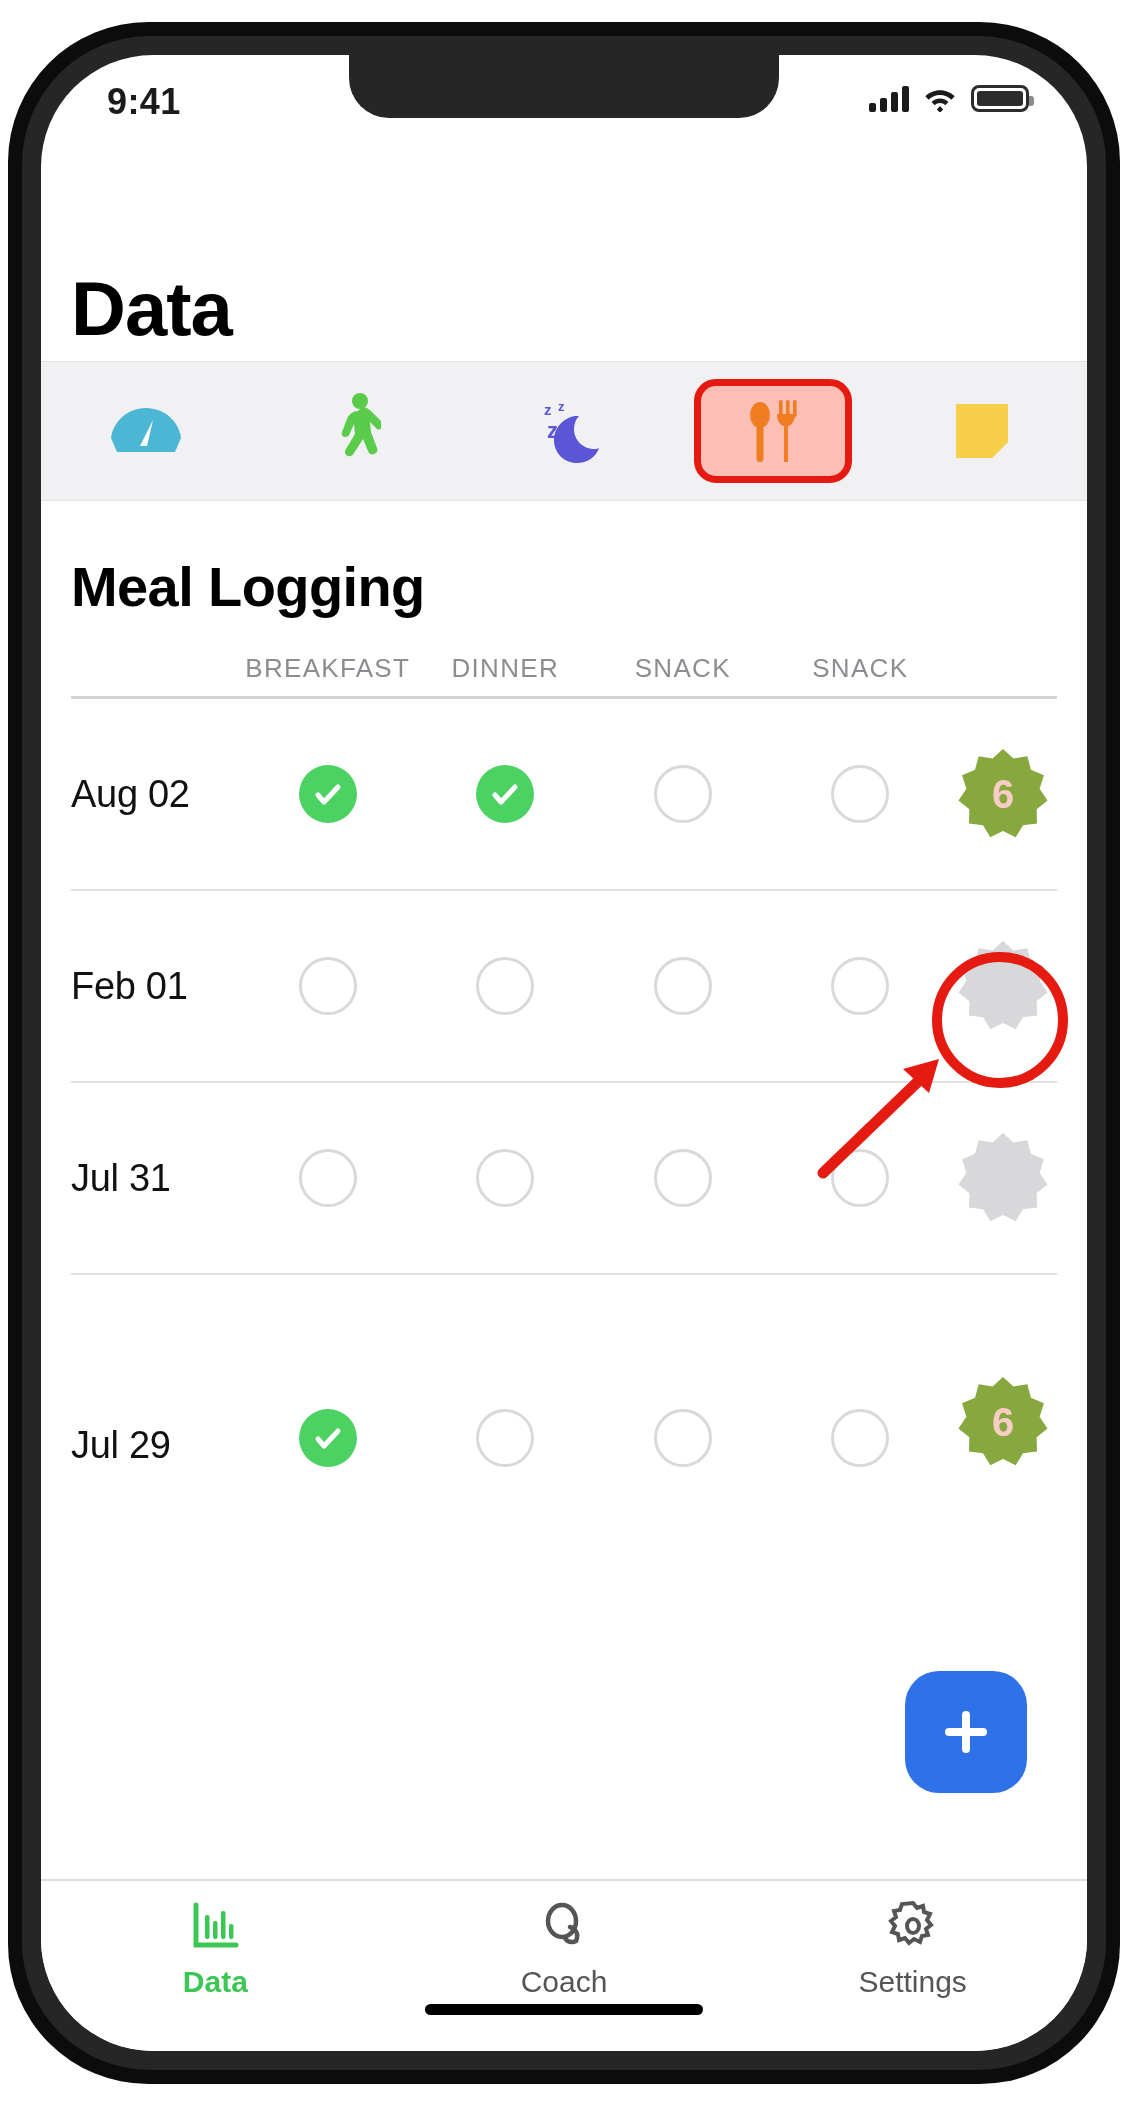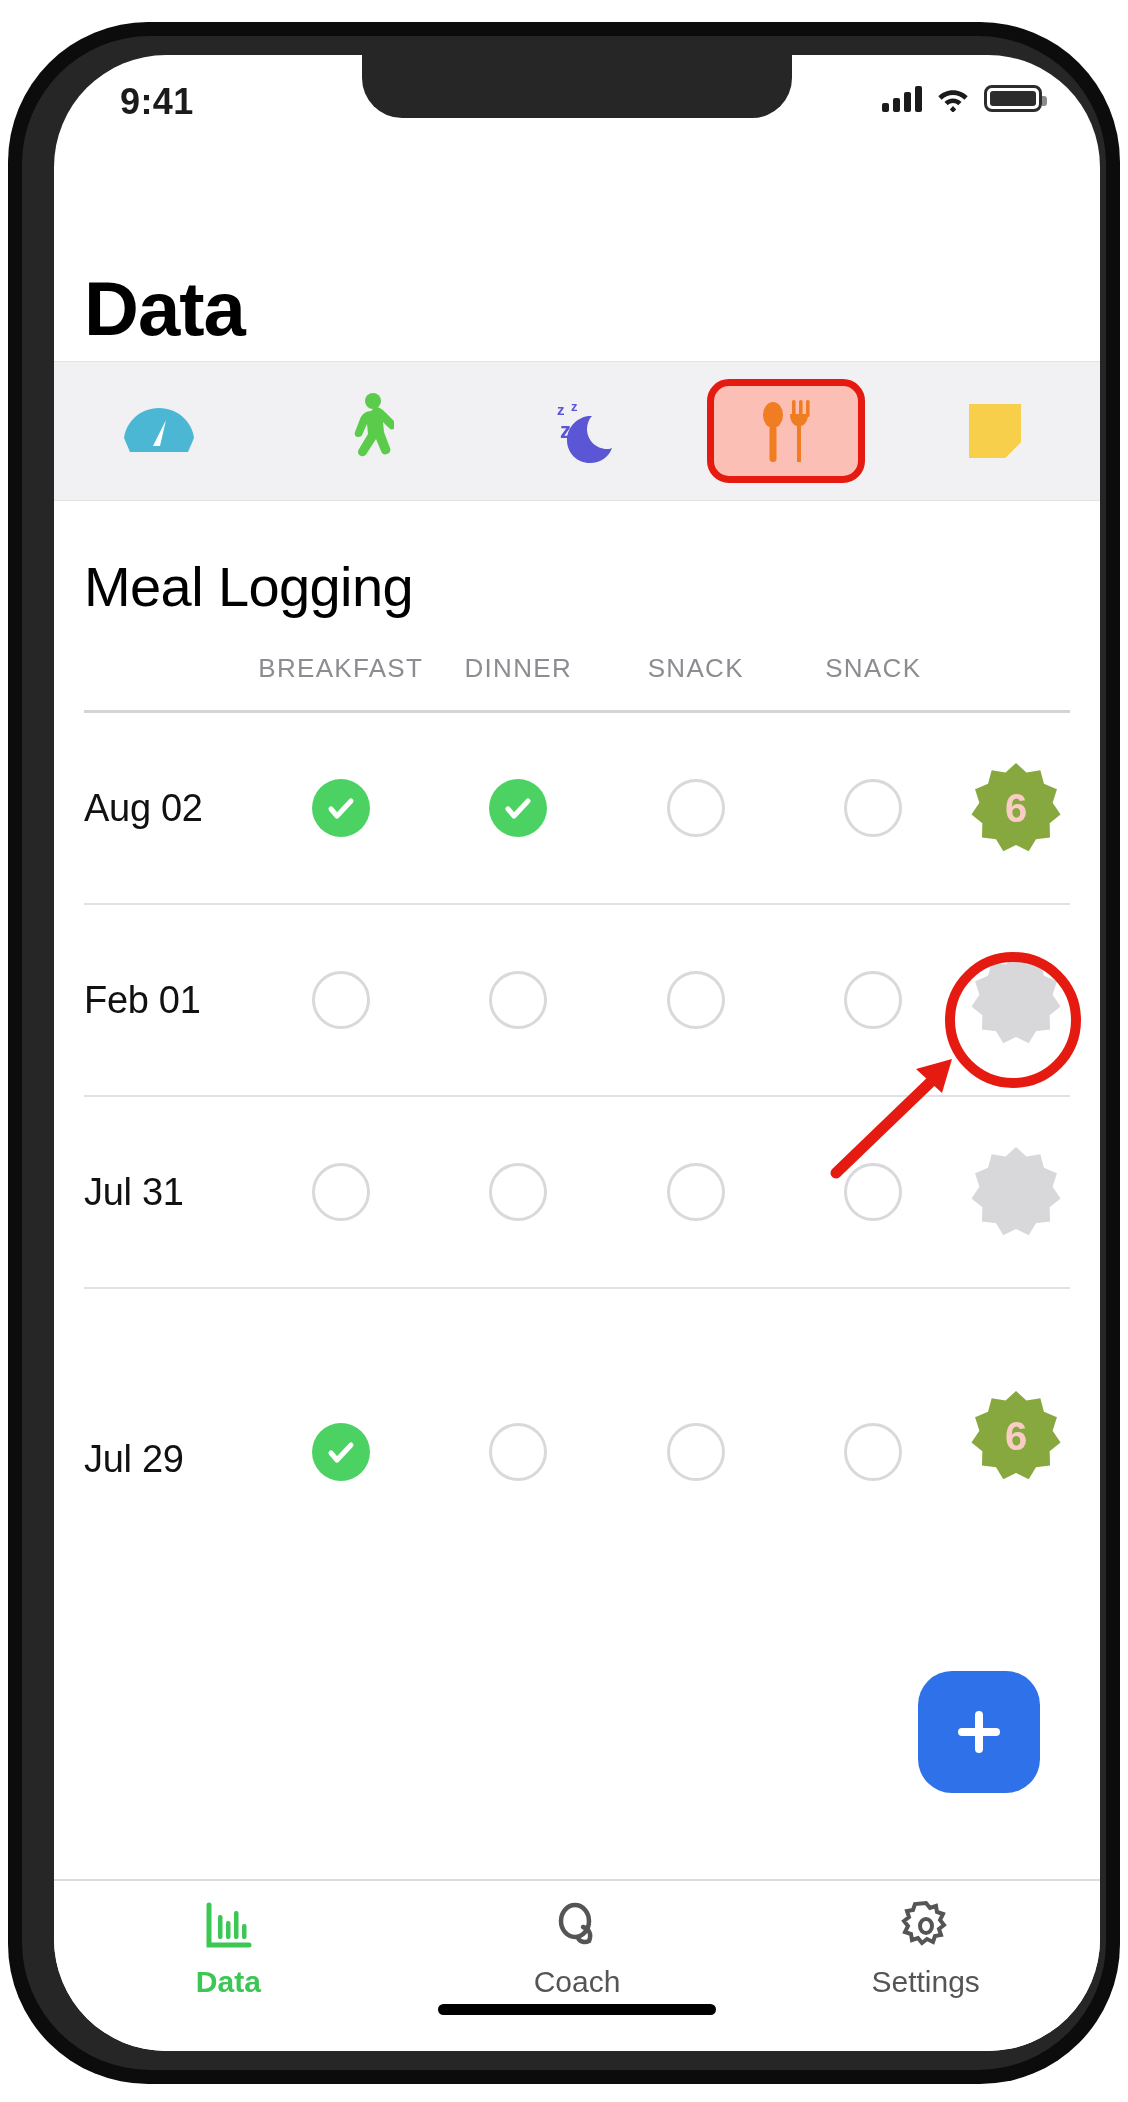--- a/index.html
+++ b/index.html
@@ -29,21 +29,20 @@
     background: #262626;
     border-radius: 128px;
   }
   .screen {
     position: absolute;
     left: 41px; top: 55px;
     width: 1046px; height: 1996px;
     background: #ffffff;
     border-radius: 112px;
     overflow: hidden;
-    margin-left: 13px;
   }
   
   .notch {
     position: absolute;
     left: 50%; top: 0;
     transform: translateX(-50%);
     width: 430px; height: 63px;
     background: #262626;
     border-bottom-left-radius: 40px;
     border-bottom-right-radius: 40px;
@@ -122,27 +121,27 @@
   .icon-note  { width: 56px; height: 58px; }
   
   .content {
     position: absolute;
     left: 0; top: 447px; right: 0; bottom: 172px;
     background: #fff;
     overflow: hidden;
   }
   .section-title {
     margin: 52px 0 0 30px;
-    font-size: 56px; font-weight: 400; color: #000;
+    font-size: 56px; font-weight: 700; color: #000;
     letter-spacing: -.6px;
   }
   .table { margin: 34px 30px 0 30px; }
   .thead {
     display: flex; align-items: center;
-    padding-bottom: 26px;
+    padding-bottom: 12px;
     border-bottom: 3px solid #d4d4d6;
   }
   .th-date { width: 168px; }
   .th {
     flex: 1;
     text-align: center;
     font-size: 26px; color: #8c8c91;
     letter-spacing: 1.3px;
   }
   .th-score { width: 108px; }

